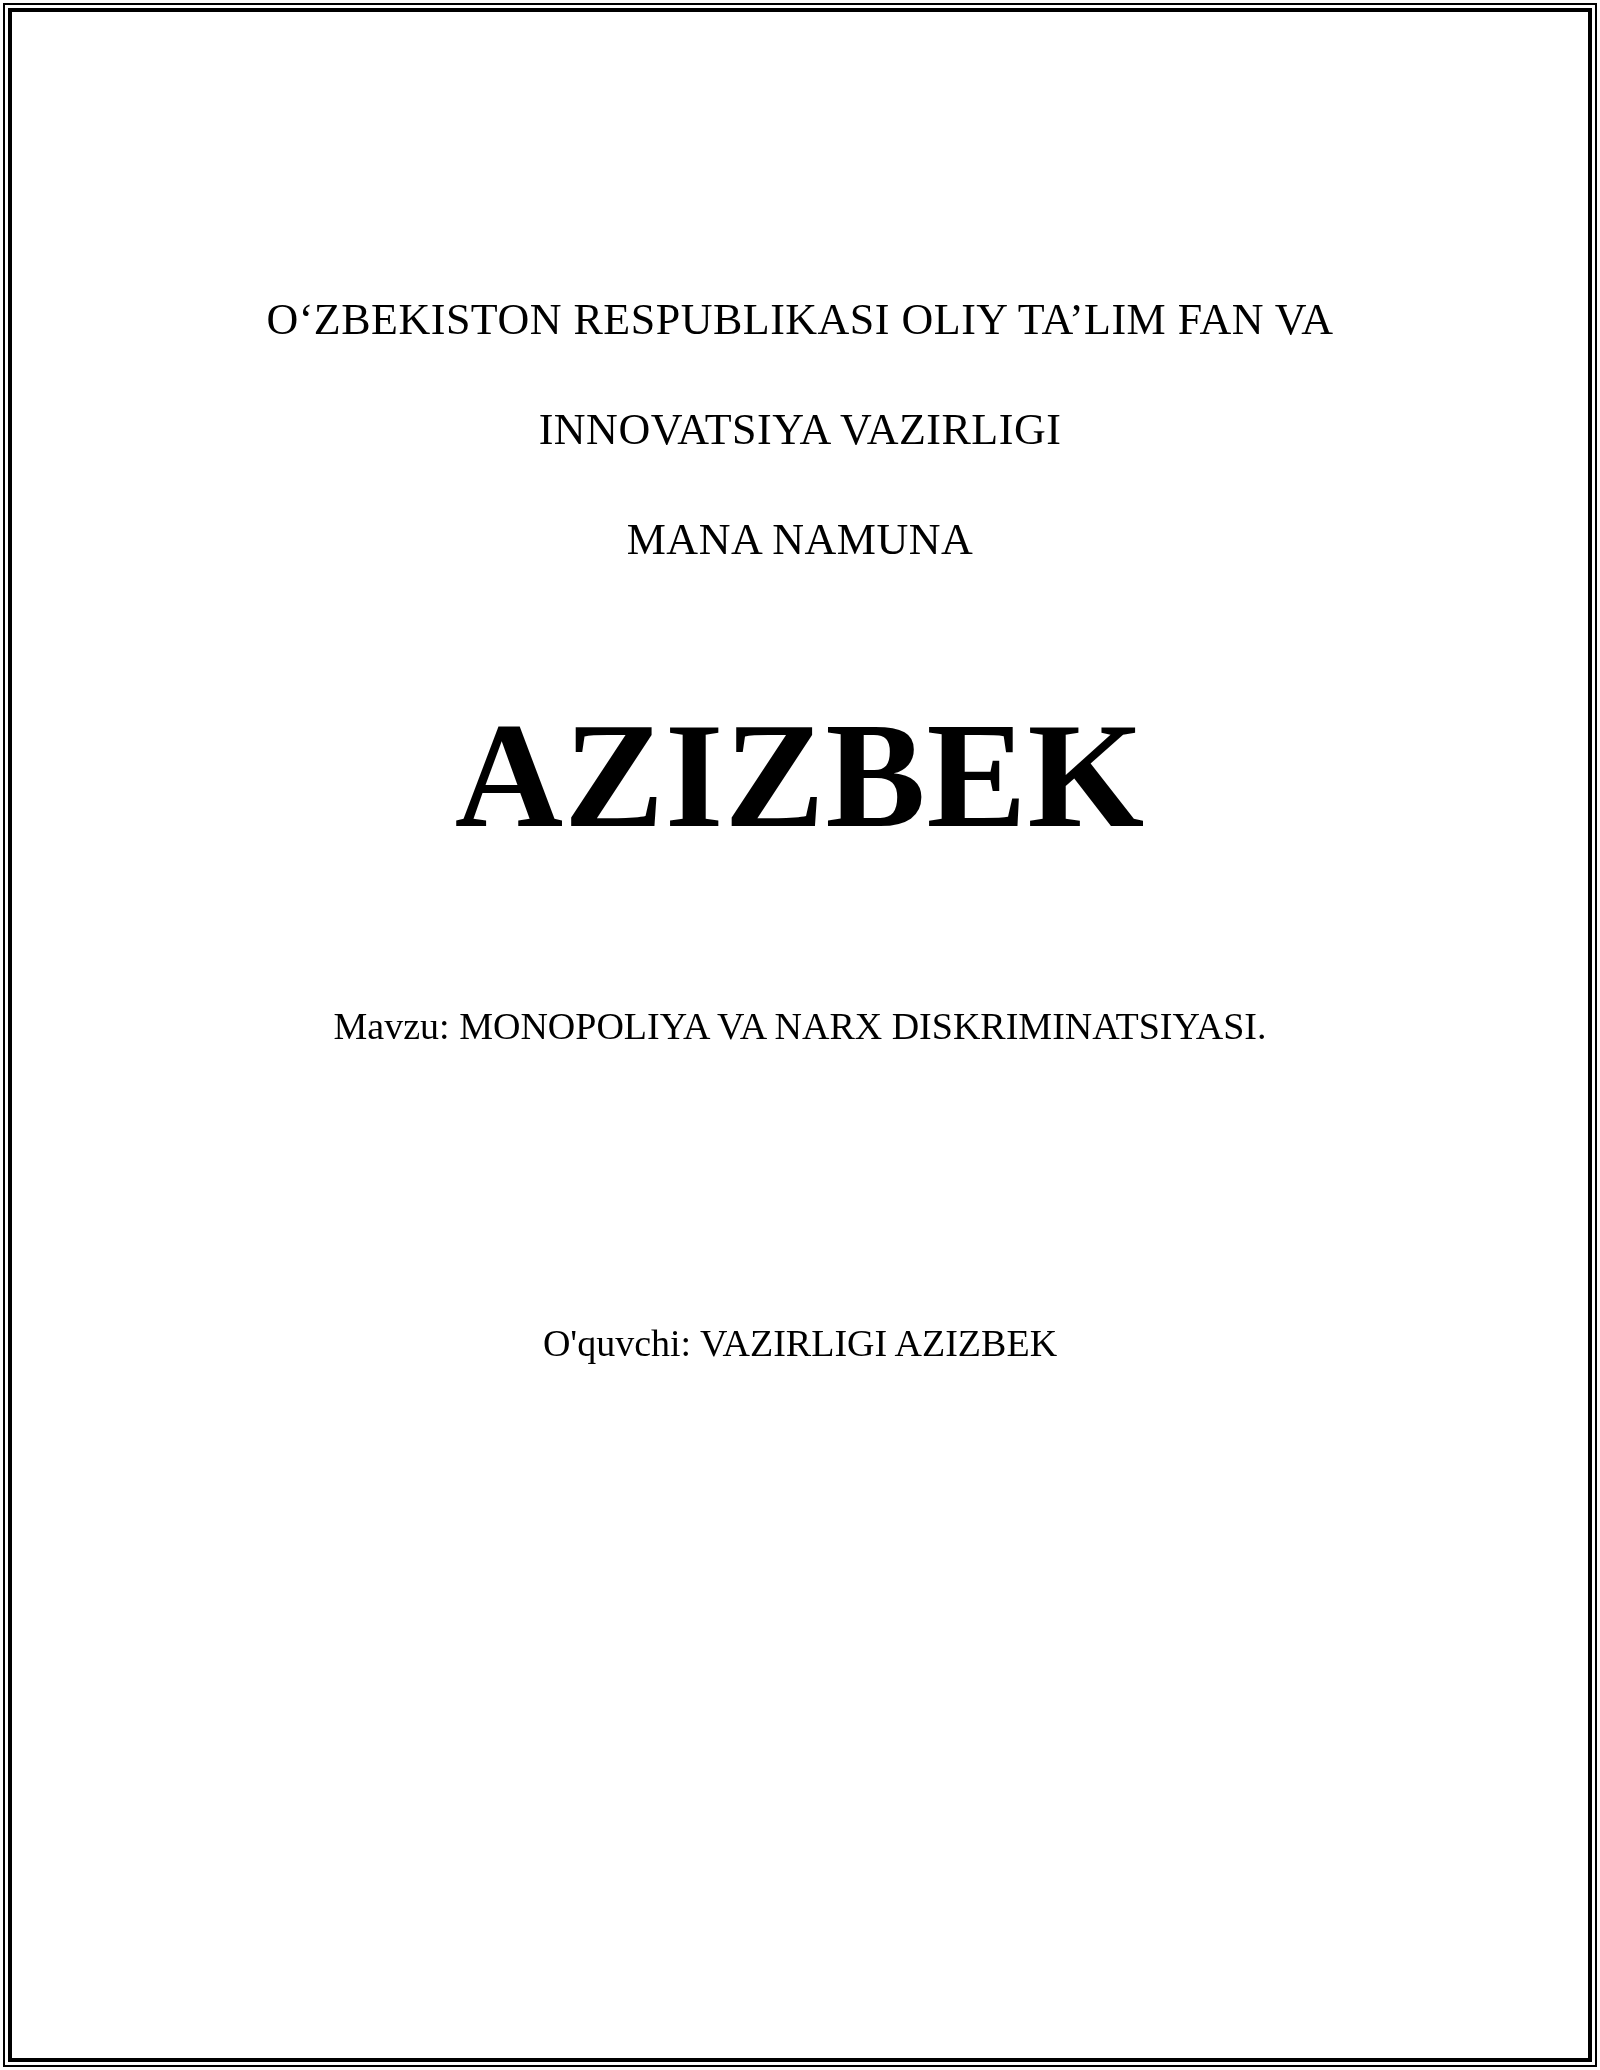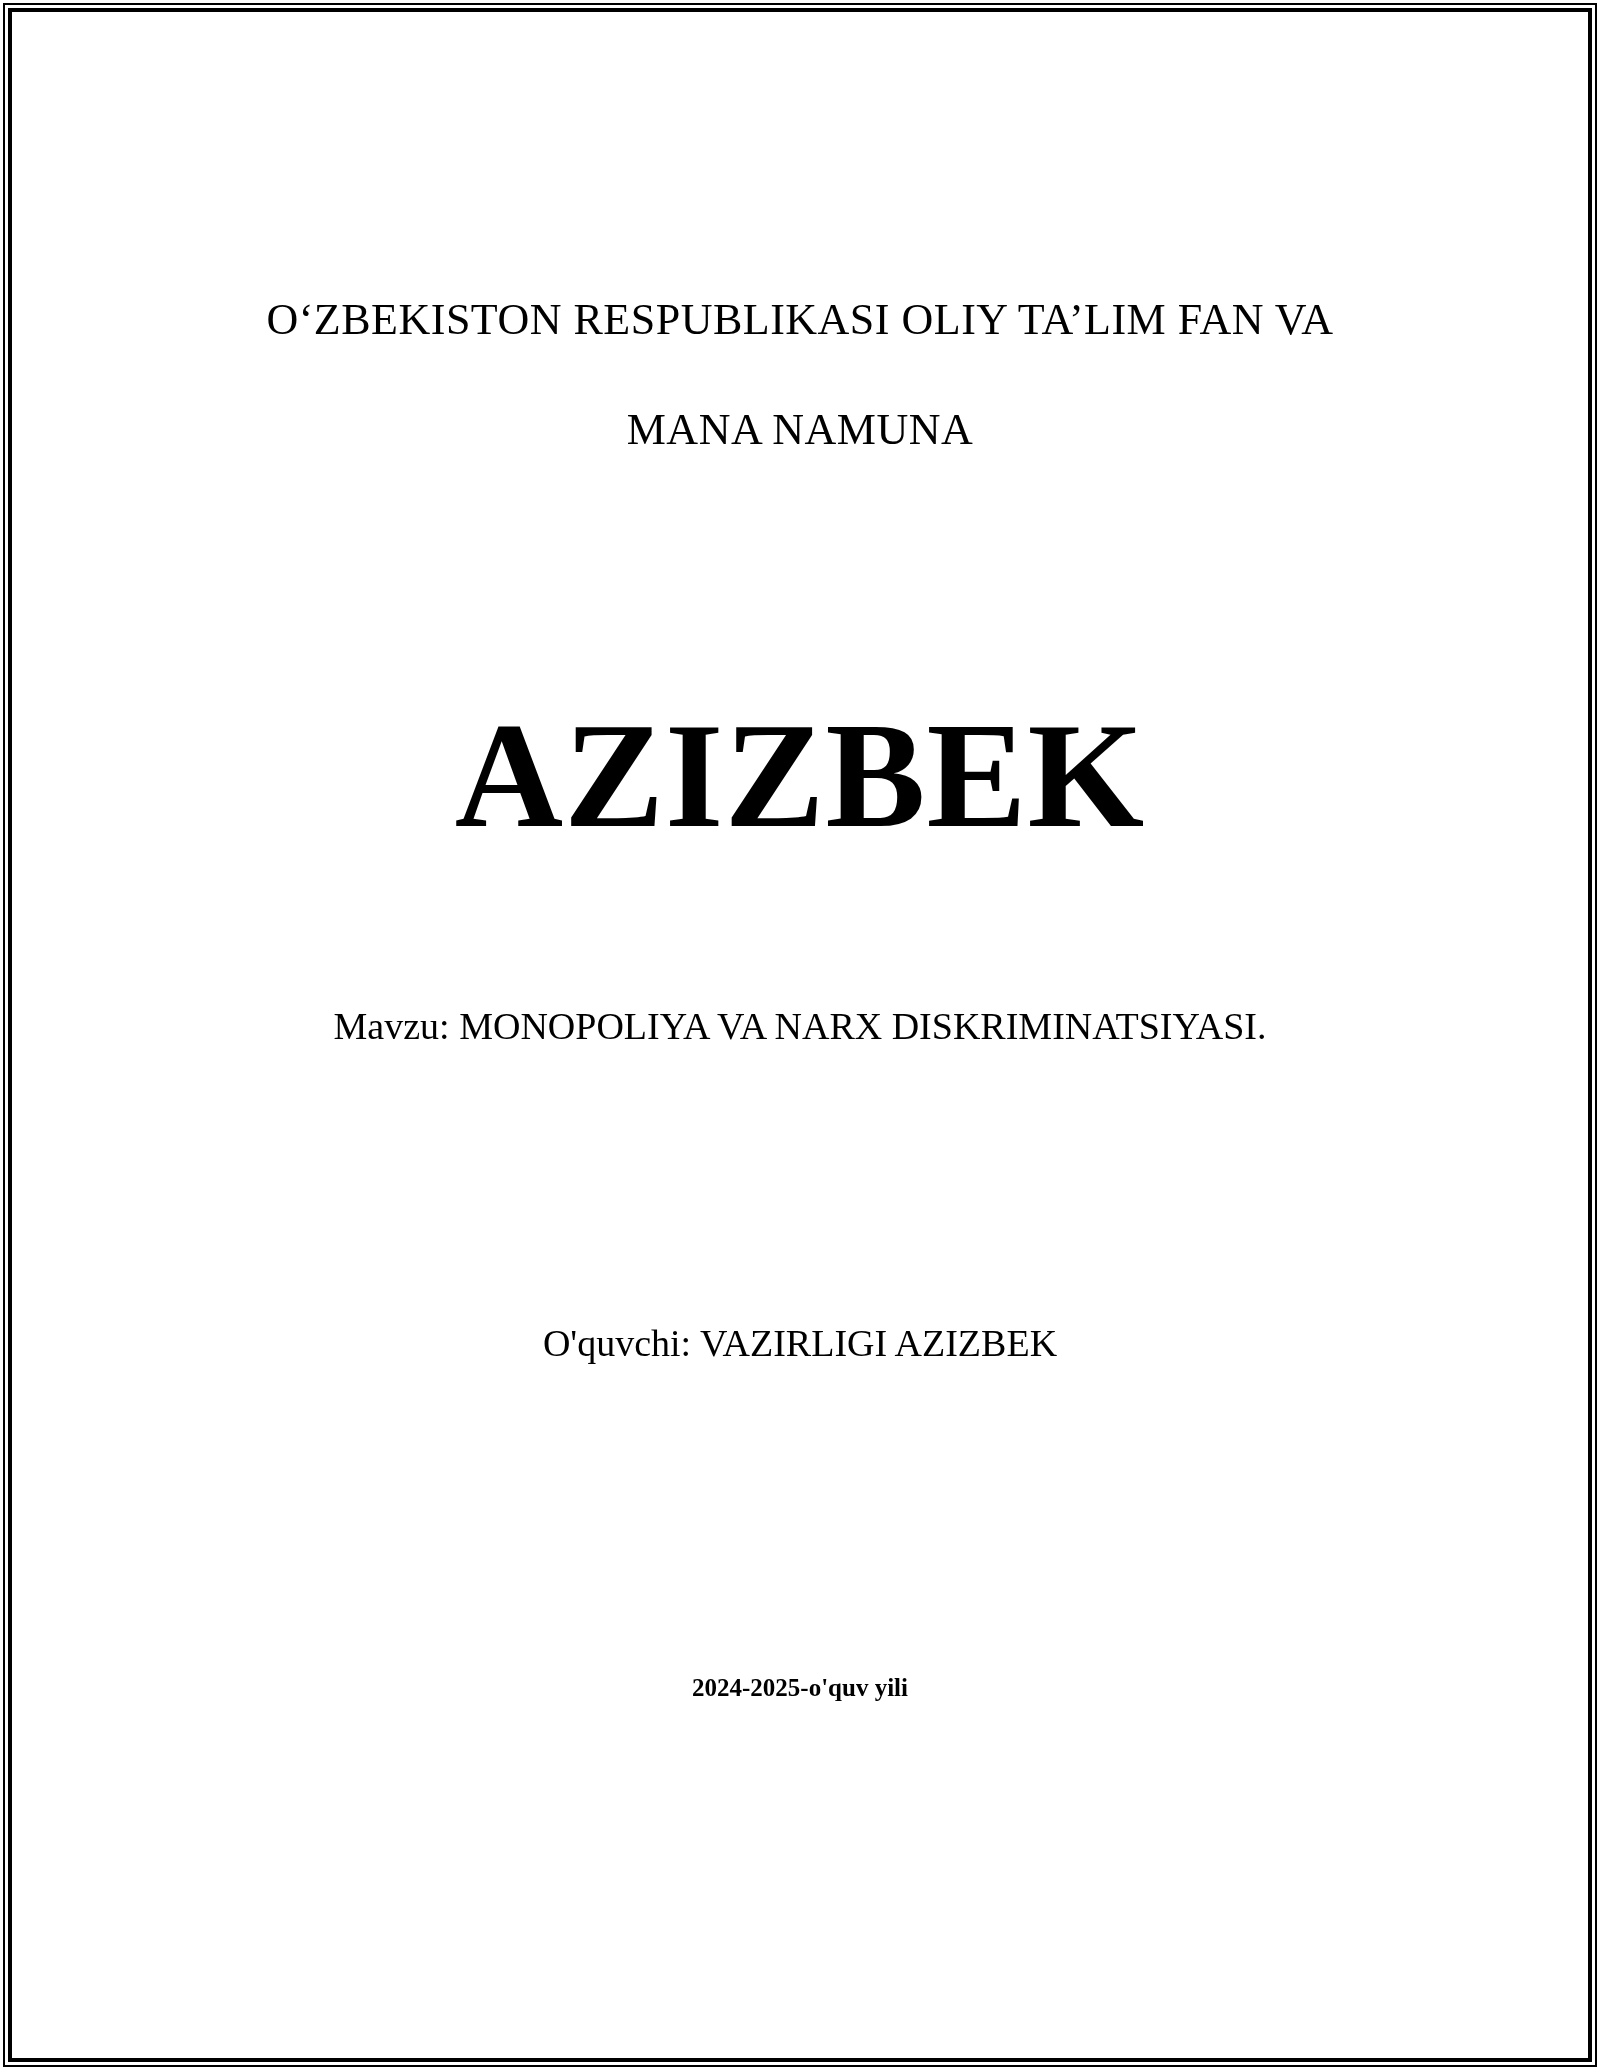--- a/index.html
+++ b/index.html
@@ -77,25 +77,25 @@
 
 <div class="page">
 
   <div class="frame-outer"></div>
   <div class="frame-inner"></div>
 
   <div class="content">
 
     <div class="tblock heading">
       <div>O‘ZBEKISTON RESPUBLIKASI OLIY TA’LIM FAN VA</div>
+      <div>INNOVATSIYA VAZIRLIGI</div>
       <div>MANA NAMUNA</div>
     </div>
 
     <h1 class="tblock title">AZIZBEK</h1>
 
     <div class="tblock topic">Mavzu: MONOPOLIYA VA NARX DISKRIMINATSIYASI.</div>
 
     <div class="tblock student">O'quvchi: VAZIRLIGI AZIZBEK</div>
 
-    <div class="tblock year">2024-2025-o'quv yili</div>
 
   </div>
 </div>
 
 </body></html>

